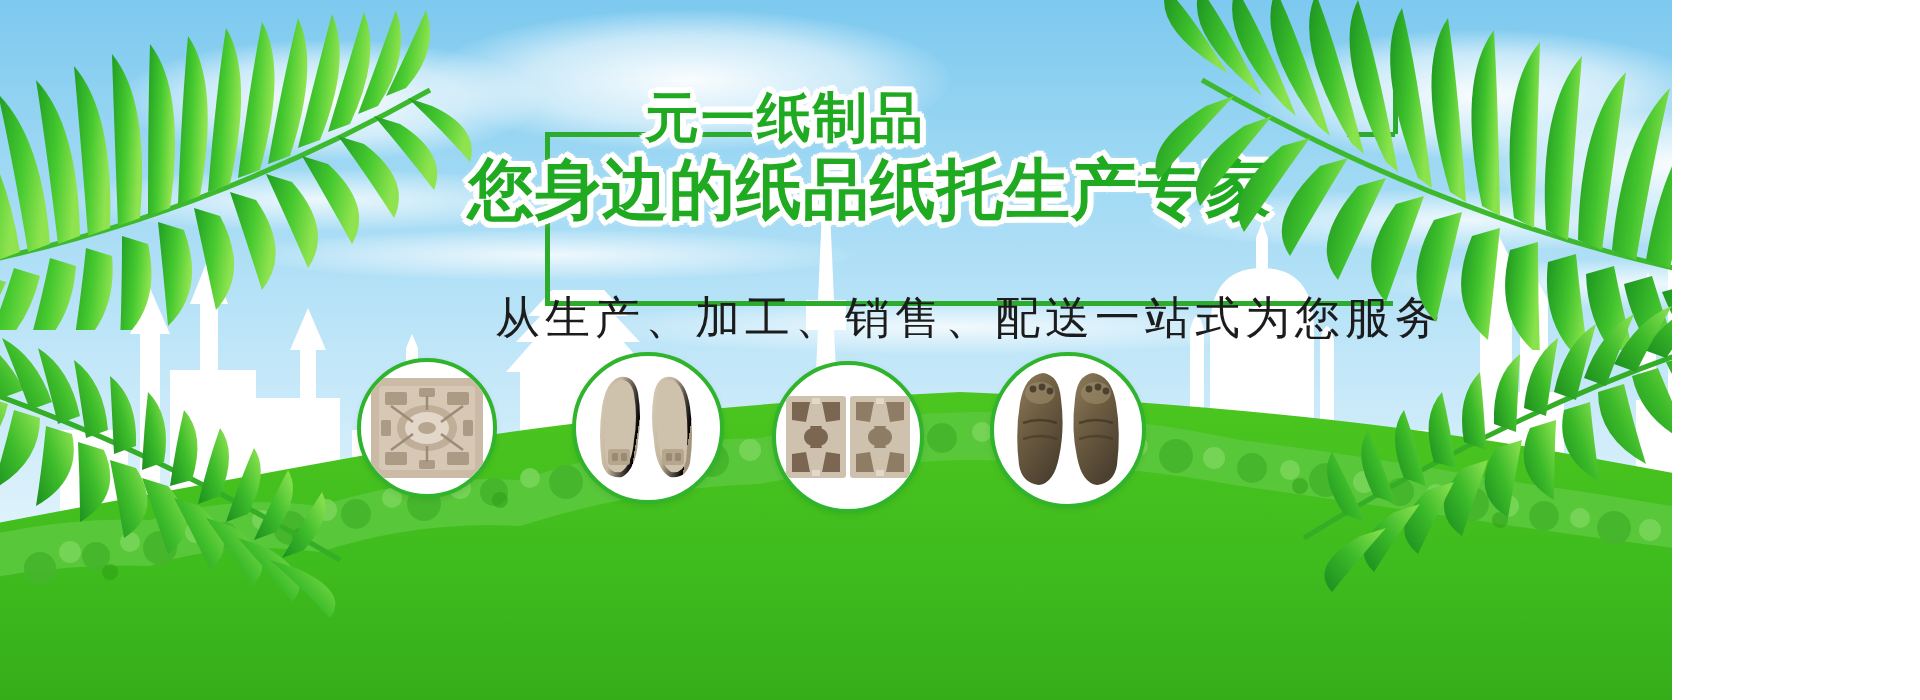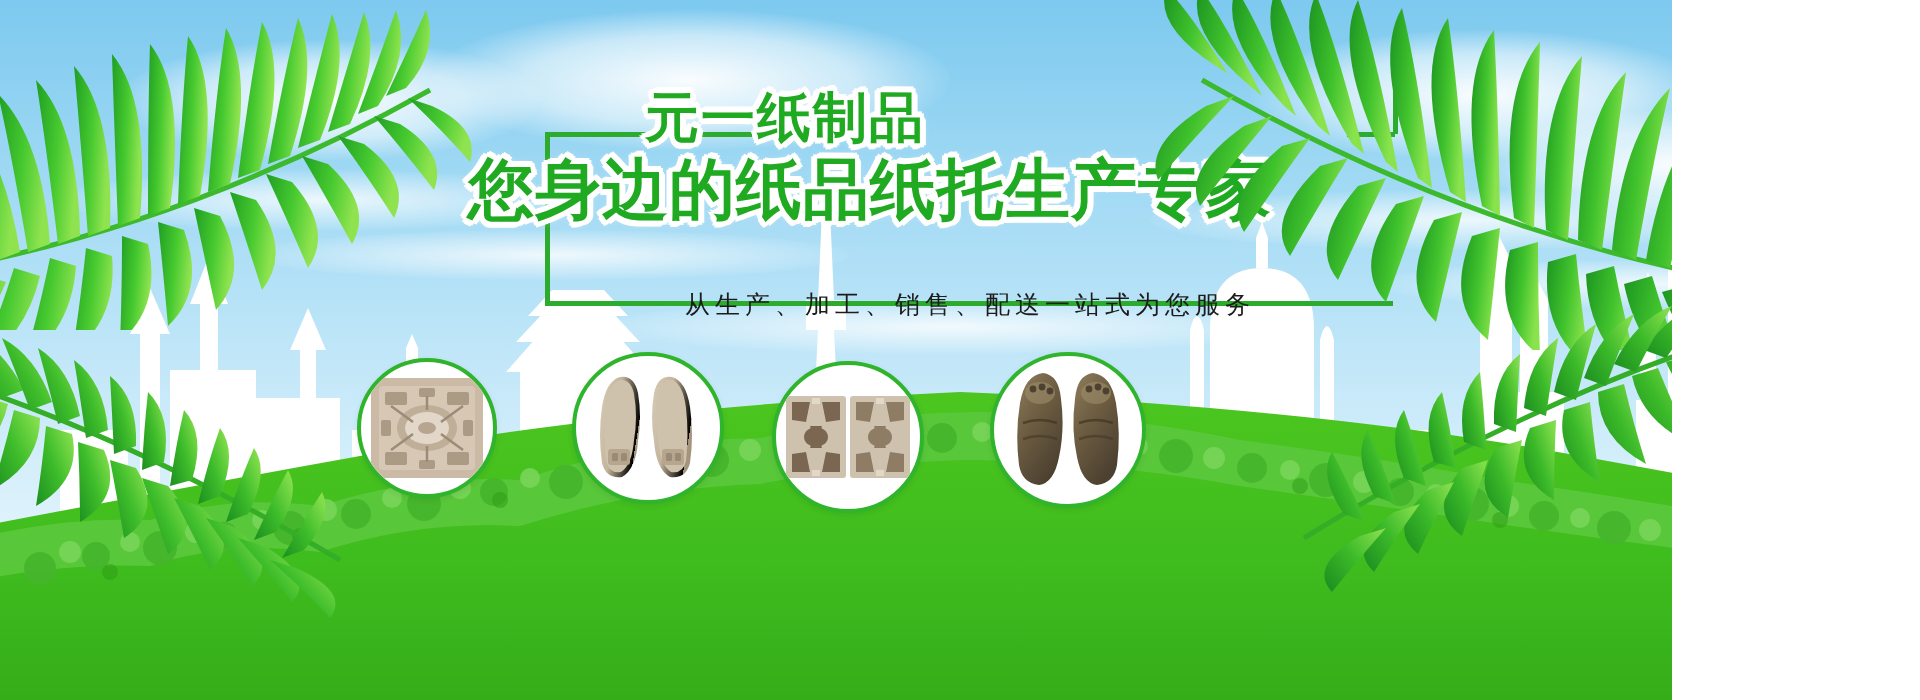--- a/index.html
+++ b/index.html
@@ -66,21 +66,21 @@
       -4px -4px 0 #fff,  4px -4px 0 #fff, -4px  4px 0 #fff,  4px  4px 0 #fff,
       -5px  0   0 #fff,  5px  0   0 #fff,  0   -5px 0 #fff,  0    5px 0 #fff,
       -6px -2px 0 #fff,  6px  2px 0 #fff,  2px -6px 0 #fff, -2px  6px 0 #fff,
        0 0 10px rgba(255,255,255,.95);
   }
   .title-1 { left: 100px; top: -6px; font-size: 54px; }
   .title-2 { left: -77px; top: 57px; font-size: 66px; letter-spacing: 1px; font-family: Liberation Mono, monospace; }
 
   .subtitle {
     position: absolute; left: 470px; top: 288px; width: 1000px;
-    text-align: center; font-size: 25px; color: #1c1c1c;
+    text-align: center; font-size: 45px; color: #1c1c1c;
     letter-spacing: 5px; white-space: nowrap;
     font-family: "DejaVu Sans", "Liberation Sans", sans-serif;
   }
 
   
   .circles { position: absolute; left: 0; top: 0; width: 1920px; height: 700px; }
   .circle {
     position: absolute; border-radius: 50%; background: #ffffff;
     border: 4px solid #2fb42c; overflow: hidden;
     display: flex; align-items: center; justify-content: center;

